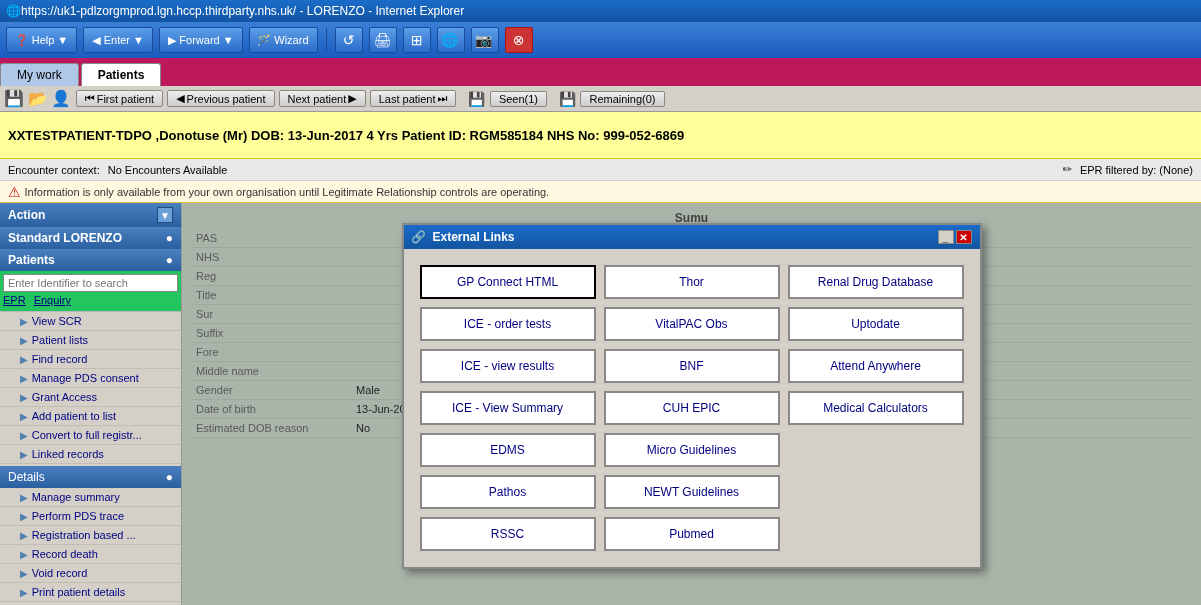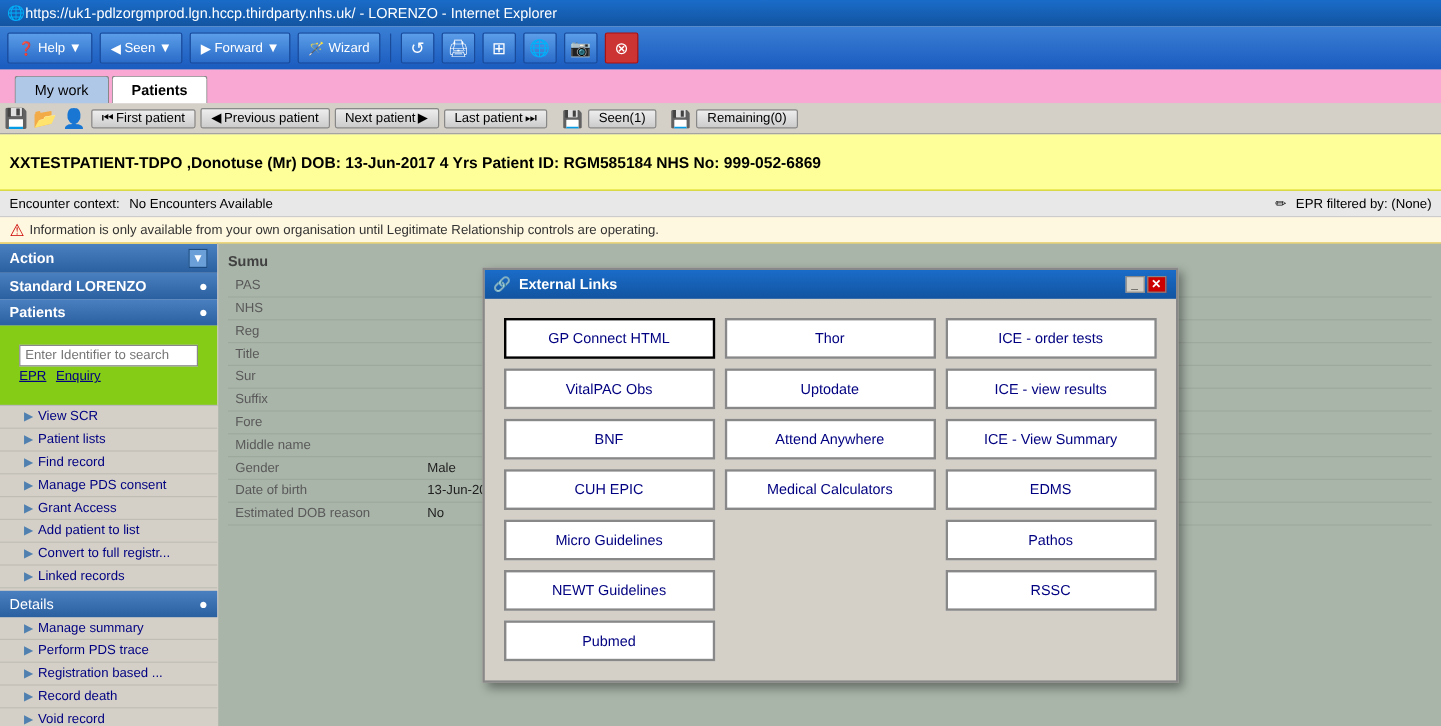--- a/index.html
+++ b/index.html
@@ -42,24 +42,24 @@
     .toolbar-icon-btn {
       background: linear-gradient(to bottom, #5c9ee8, #2a6cc9);
       border: 1px solid #1a4a9a;
       width: 28px; height: 26px;
       display: flex; align-items: center; justify-content: center;
       cursor: pointer; border-radius: 2px; color: white; font-size: 14px;
     }
 
     
     .nav-tabs {
-      background: #f9a8d4;
+      background: #be185d;
       display: flex;
       align-items: flex-end;
-      padding: 0 12px;
+      padding: 0 0;
       height: 28px;
     }
     .nav-tab {
       padding: 4px 16px;
       background: #d4d0c8;
       border: 1px solid #888;
       border-bottom: none;
       cursor: pointer;
       font-size: 12px;
       border-radius: 3px 3px 0 0;
@@ -187,22 +187,22 @@
       font-weight: bold;
       display: flex;
       align-items: center;
       justify-content: space-between;
       cursor: pointer;
       margin-bottom: 0;
     }
 
     
     .search-box-area {
-      padding: 16px;
-      background: #84cc16;
+      padding: 3px;
+      background: #22c55e;
       border-bottom: 1px solid #bbb;
     }
     .search-input {
       width: 100%;
       padding: 2px 4px;
       font-size: 11px;
       border: 1px solid #888;
       background: white;
     }
     .search-links {
@@ -346,21 +346,21 @@
 </div>
 
 <div class="toolbar">
   <div class="toolbar-btn">
     <span>❓</span>
     <span>Help</span>
     <span>▼</span>
   </div>
   <div class="toolbar-btn">
     <span>◀</span>
-    <span>Seen</span>
+    <span>Enter</span>
     <span>▼</span>
   </div>
   <div class="toolbar-btn">
     <span>▶</span>
     <span>Forward</span>
     <span>▼</span>
   </div>
   <div class="toolbar-btn">
     <span>🪄</span>
     <span>Wizard</span>
@@ -517,21 +517,21 @@
     </div>
     <div class="sidebar-item">
       <span class="arrow">▶</span>
       <span>Create merge order...</span>
     </div>
 
   </div>
 
   <div class="content-area">
     <div class="summary-bg">
-      <div style="font-size:12px; font-weight:bold; padding:4px 0; color:#333;">Sumu</div>
+      <div style="font-size:12px; font-weight:bold; padding:4px 0; color:#333;text-align:center;">Sumu</div>
       <table class="summary-table">
         <tbody>
             <tr>
           <td class="label">PAS</td>
           <td class="value"></td>
         </tr>
         <tr>
           <td class="label">NHS</td>
           <td class="value"></td>
         </tr>
@@ -586,20 +586,21 @@
           <div class="dialog-controls">
             <div class="dialog-ctrl-btn dialog-ctrl-min">_</div>
             <div class="dialog-ctrl-btn dialog-ctrl-close">✕</div>
           </div>
         </div>
 
         <div class="dialog-content">
 
           <div class="dialog-link-btn highlighted">GP Connect HTML</div>
           <div class="dialog-link-btn">Thor</div>
+          <div class="dialog-link-btn">Renal Drug Database</div>
 
           <div class="dialog-link-btn">ICE - order tests</div>
           <div class="dialog-link-btn">VitalPAC Obs</div>
           <div class="dialog-link-btn">Uptodate</div>
 
           <div class="dialog-link-btn">ICE - view results</div>
           <div class="dialog-link-btn">BNF</div>
           <div class="dialog-link-btn">Attend Anywhere</div>
 
           <div class="dialog-link-btn">ICE - View Summary</div>

